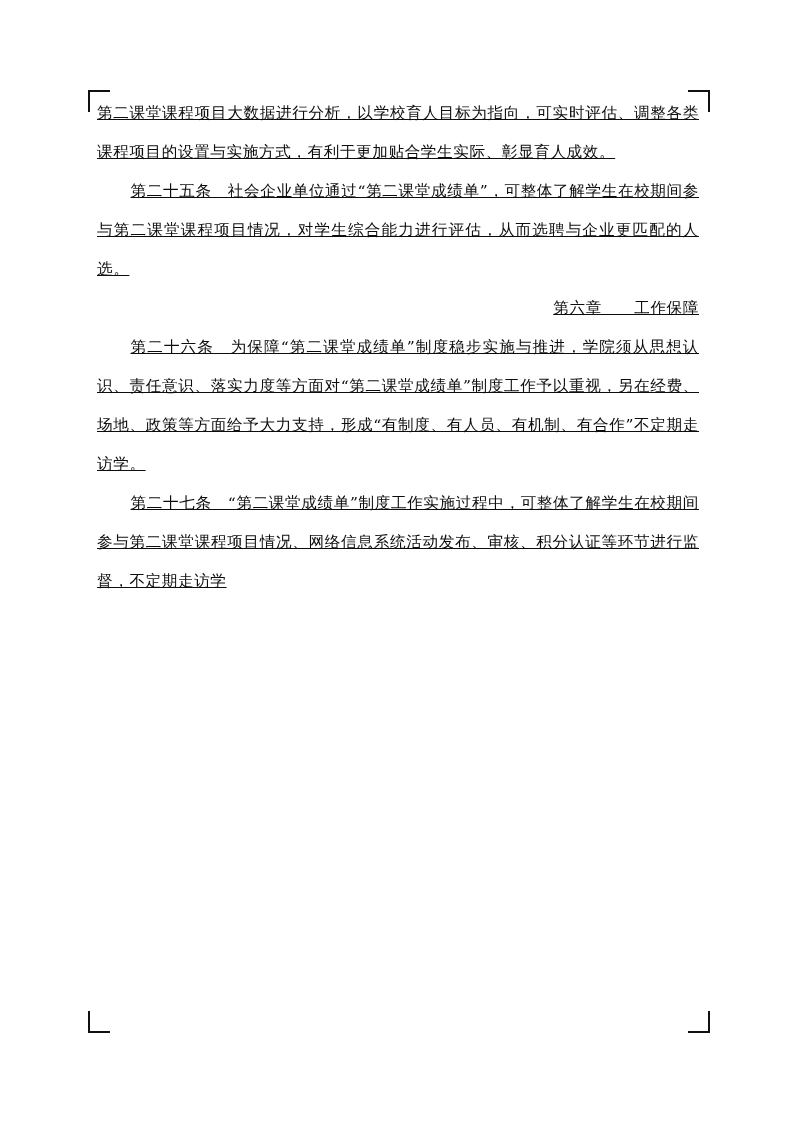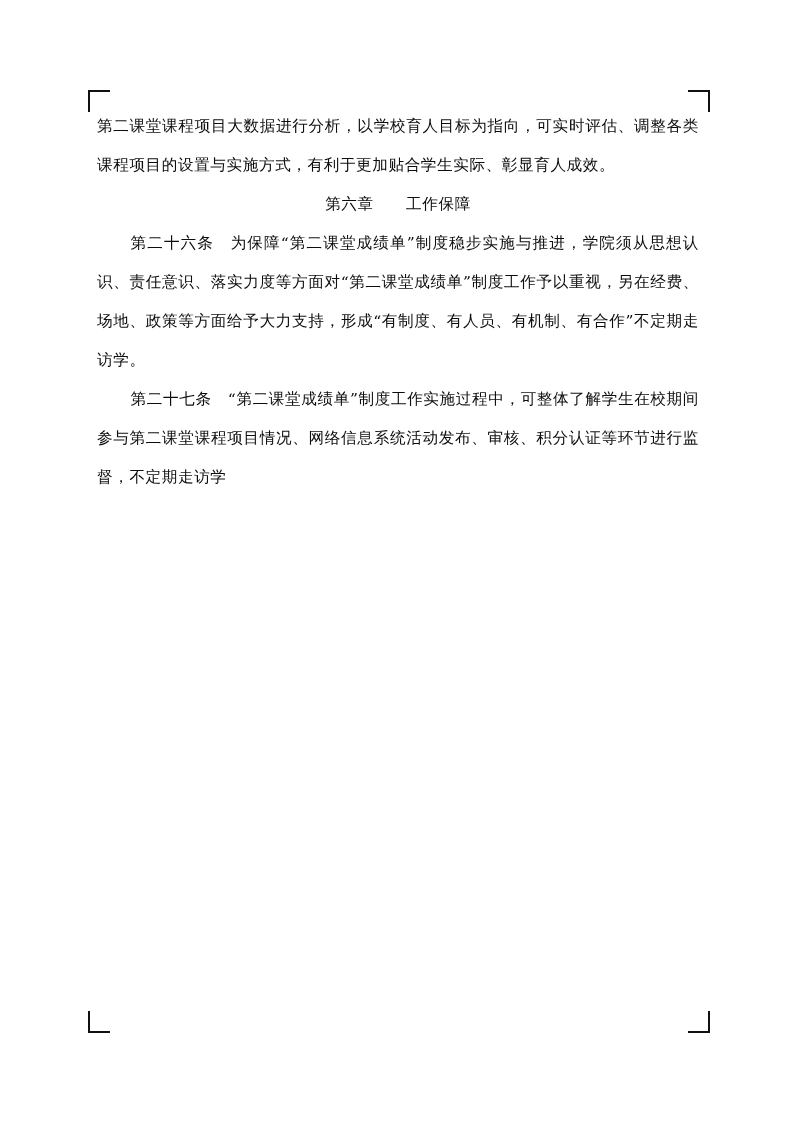--- a/index.html
+++ b/index.html
@@ -45,56 +45,58 @@
   .crop.bl::after  { bottom: 0; left: 0; }
 
   .crop.br { left: 688px; top: 1011px; }
   .crop.br::before { bottom: 0; right: 0; }
   .crop.br::after  { bottom: 0; right: 0; }
 
   
   .doc-body {
     position: absolute;
     left: 97px;
-    top: 107px;
+    top: 94px;
     width: 602px;
+    text-decoration: underline;
   }
 
   p.para {
     margin: 0;
     font-size: 15.6px;
     line-height: 39px;
     text-align: justify;
     text-justify: inter-ideograph;
     letter-spacing: 0.6px;
     font-family: "DejaVu Serif", "Liberation Serif", serif;
     font-weight: 500;
   }
 
   p.indent {
     text-indent: 2.15em;
   }
 
   p.center {
-    text-align: center;
+    text-align: right;
     text-indent: 0;
   }
 </style>
 </head>
 <body>
 
 <div class="crop tl"></div>
 <div class="crop tr"></div>
 <div class="crop bl"></div>
 <div class="crop br"></div>
 
 <div class="doc-body">
 
   <p class="para">第二课堂课程项目大数据进行分析，以学校育人目标为指向，可实时评估、调整各类课程项目的设置与实施方式，有利于更加贴合学生实际、彰显育人成效。</p>
 
+  <p class="para indent">第二十五条　社会企业单位通过“第二课堂成绩单”，可整体了解学生在校期间参与第二课堂课程项目情况，对学生综合能力进行评估，从而选聘与企业更匹配的人选。</p>
 
   <p class="para center">第六章　　工作保障</p>
 
   <p class="para indent">第二十六条　为保障“第二课堂成绩单”制度稳步实施与推进，学院须从思想认识、责任意识、落实力度等方面对“第二课堂成绩单”制度工作予以重视，另在经费、场地、政策等方面给予大力支持，形成“有制度、有人员、有机制、有合作”不定期走访学。</p>
 
   <p class="para indent">第二十七条　“第二课堂成绩单”制度工作实施过程中，可整体了解学生在校期间参与第二课堂课程项目情况、网络信息系统活动发布、审核、积分认证等环节进行监督，不定期走访学</p>
 
 </div>
 
 </body></html>

